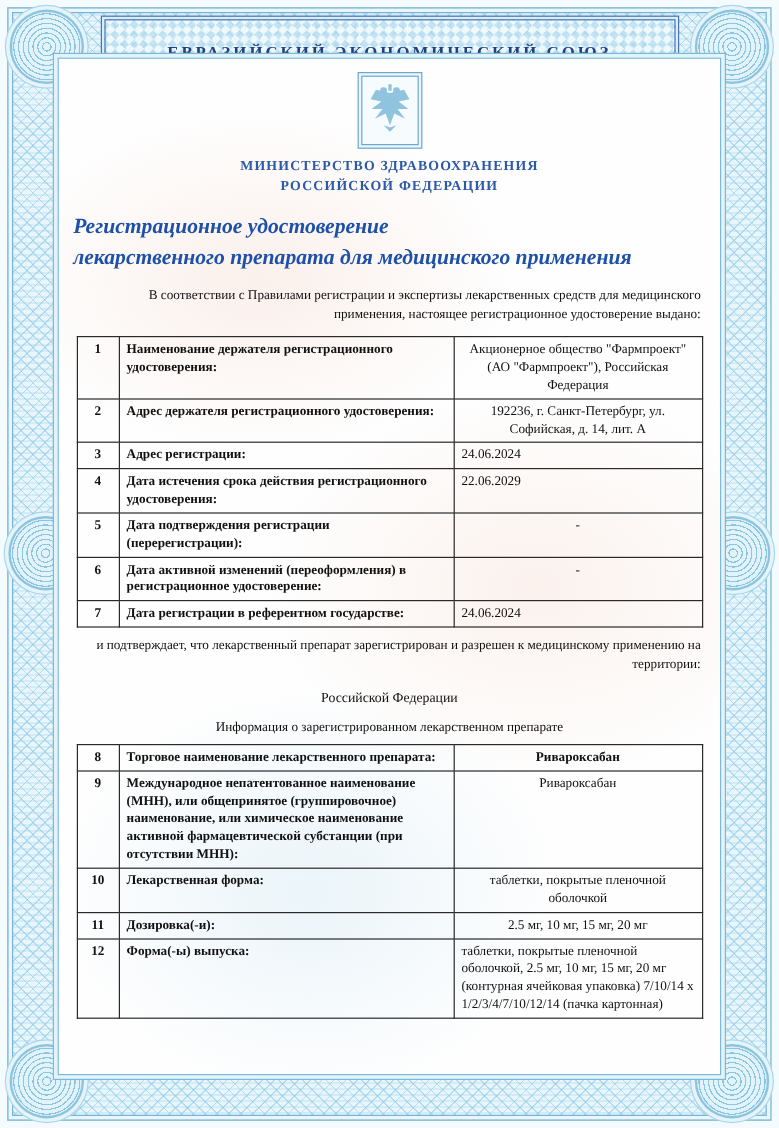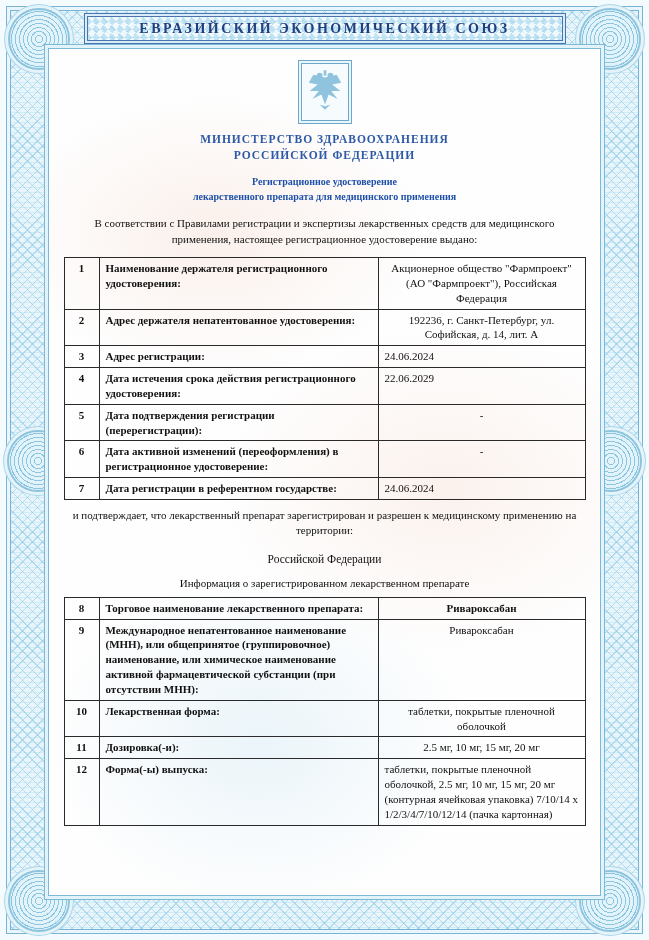--- a/index.html
+++ b/index.html
@@ -29,21 +29,21 @@
   }
   .rosette.tl{top:10px;left:10px}
   .rosette.tr{top:10px;right:10px}
   .rosette.bl{bottom:10px;left:10px}
   .rosette.br{bottom:10px;right:10px}
   .rosette.ml{top:432px;left:9px}
   .rosette.mr{top:432px;right:9px}
   
   .banner{
     position:absolute;top:16px;left:50%;transform:translateX(-50%);
-    width:474px;padding:4px 0 3px;text-align:center;
+    width:474px;padding:20px 0 3px;text-align:center;
     font-weight:bold;font-size:14px;letter-spacing:2.5px;
     color:#22407e;
     background: repeating-conic-gradient(from 45deg, rgba(178,219,240,.65) 0 90deg, rgba(242,250,253,.85) 90deg 180deg) 0 0 / 8px 8px;
     border:1px solid #4a74ad;
     box-shadow: 0 0 0 2px #d8edf7, 0 0 0 3px #4a74ad;
   }
   
   .inner{
     position:absolute;inset:48px 48px 44px;
     background:
@@ -62,47 +62,47 @@
     border:1px solid #6aa8cc;
     box-shadow:0 0 0 2px #eaf6fb, 0 0 0 3px #6aa8cc;
     display:flex;align-items:center;justify-content:center;
     background:#f6fbfd;
   }
   .ministry{
     text-align:center;color:#2d5aa6;font-weight:bold;
     font-size:11.5px;letter-spacing:1px;line-height:1.4;
   }
   .doc-title{
-    text-align:center;color:#1d50a8;font-weight:bold;
-    font-size:10px;line-height:1.45;margin-top:12px;
+    color:#1d50a8;font-weight:bold;
+    font-size:18px;line-height:1.45;margin-top:12px;font-style:italic;
   }
   .reg-block{margin:16px 0 0 46px;}
   .reg-number{
     display:inline-block;font-weight:bold;font-size:13.5px;color:#1c2f66;
     border-bottom:1.5px solid #1c2f66;padding-bottom:1px;
   }
   .reg-caption{font-size:9.5px;color:#1a1a1a;margin:4px 0 0 2px;}
   .intro{
-    font-size:11px;color:#111;text-align:center;line-height:1.4;
+    font-size:11px;color:#111;text-align:right;line-height:1.4;
     margin:12px 4px 10px;
   }
   table.cert{
     width:522px;margin:0 auto;border-collapse:collapse;
     font-size:11px;color:#111;
   }
   table.cert td{
     border:1px solid #2a2a2a;vertical-align:top;padding:3px 6px;line-height:1.35;
   }
   td.num{width:22px;text-align:center;font-weight:bold;}
   td.lbl{width:266px;font-weight:bold;margin-top:11px;}
   td.val{text-align:center;}
   td.val.left{text-align:left;}
   td.val.bold{font-weight:bold;}
   .confirm{
-    font-size:11px;color:#111;line-height:1.4;margin:8px 4px 0;text-align:center;
+    font-size:11px;color:#111;line-height:1.4;margin:8px 4px 0;text-align:right;
   }
   .territory{text-align:center;font-size:11.5px;color:#111;margin-top:14px;}
   .territory-caption{text-align:center;font-size:10.5px;color:#111;margin-top:12px;}
   .info-heading{text-align:center;font-size:11px;color:#111;margin:12px 0 8px;}
 </style>
 </head>
 <body>
 
 <div class="guilloche"></div>
 <div class="rosette tl"></div>
@@ -147,21 +147,21 @@
 
   <table class="cert">
     <tbody>
       <tr>
         <td class="num">1</td>
         <td class="lbl">Наименование держателя регистрационного удостоверения:</td>
         <td class="val">Акционерное общество "Фармпроект" (АО "Фармпроект"), Российская Федерация</td>
       </tr>
       <tr>
         <td class="num">2</td>
-        <td class="lbl">Адрес держателя непатентованное удостоверения:</td>
+        <td class="lbl">Адрес держателя регистрационного удостоверения:</td>
         <td class="val">192236, г. Санкт-Петербург, ул. Софийская, д. 14, лит. А</td>
       </tr>
       <tr>
         <td class="num">3</td>
         <td class="lbl">Адрес регистрации:</td>
         <td class="val left">24.06.2024</td>
       </tr>
       <tr>
         <td class="num">4</td>
         <td class="lbl">Дата истечения срока действия регистрационного удостоверения:</td>

